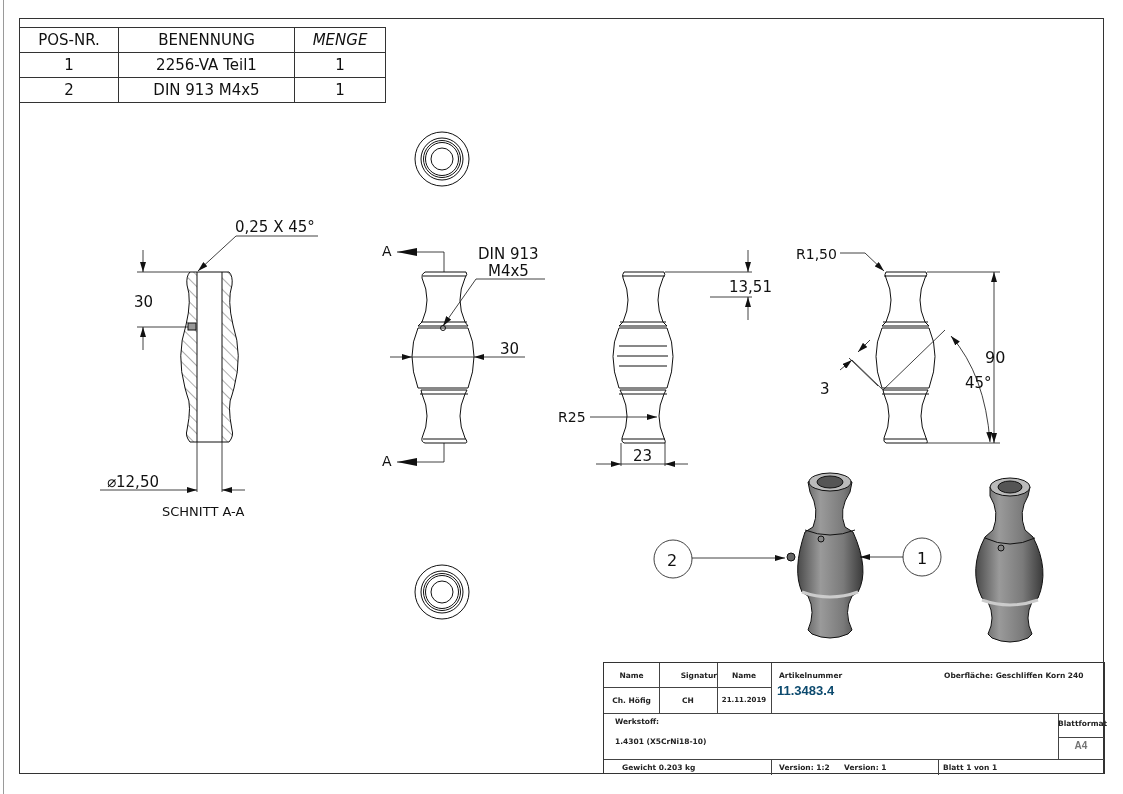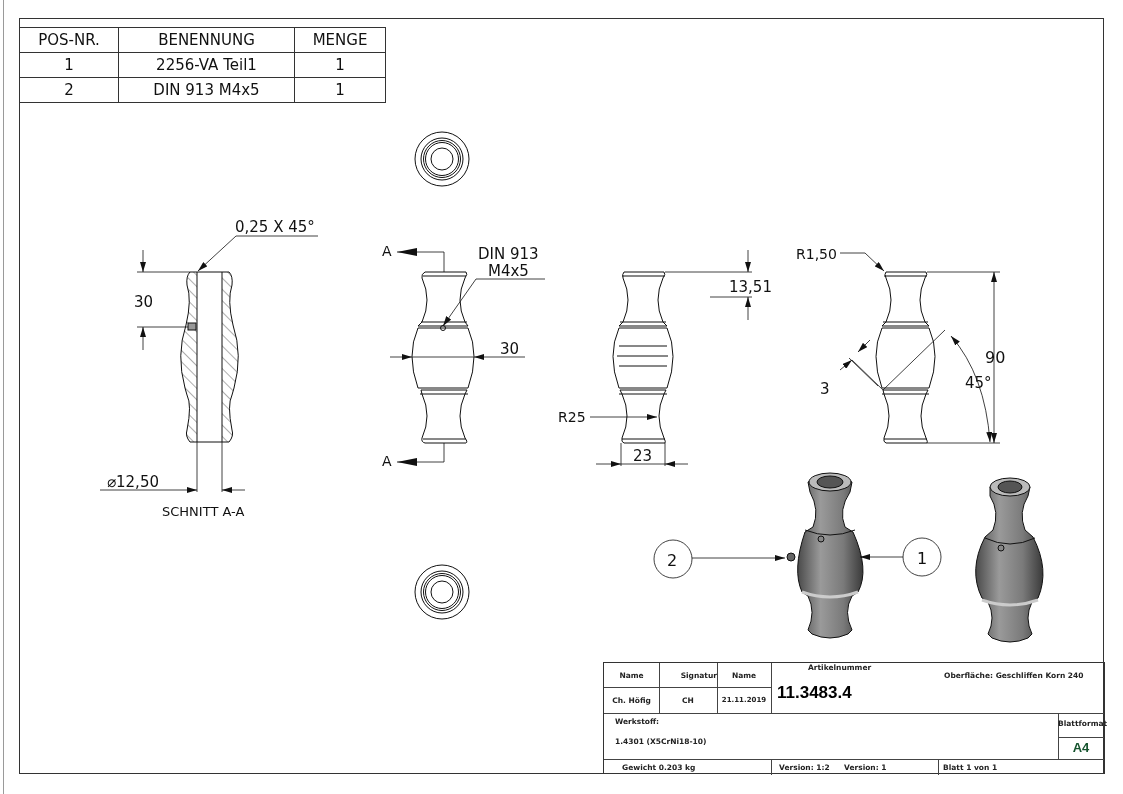--- a/index.html
+++ b/index.html
@@ -2,28 +2,28 @@
 <html><head>
 <meta charset="utf-8">
 <style>
   html, body { margin:0; padding:0; background:#ffffff; }
   body { width:1123px; height:794px; position:relative; overflow:hidden; font-family:"DejaVu Sans", sans-serif; color:#111; }
   .sheet { position:absolute; left:0; top:0; width:1123px; height:794px; }
   .outer-left { position:absolute; left:3px; top:0; width:1px; height:794px; background:#9a9a9a; }
   .frame { position:absolute; left:19px; top:18px; width:1085px; height:756px; border:1.5px solid #333; box-sizing:border-box; }
   .bom { position:absolute; left:19px; top:18px; border-collapse:collapse; font-size:15px;margin-top:9px; }
   .bom td, .bom th { border:1.2px solid #333; text-align:center; font-weight:normal; height:24px; padding:0; }
-  .bom .c1 { width:98px; } .bom .c2 { width:175px; } .bom .c3 { width:90px; }
+  .bom .c1 { width:98px; } .bom .c2 { width:175px; } .bom .c3 { width:90px;font-style:italic; }
   svg text { font-family:"DejaVu Sans", sans-serif; fill:#111; }
   .tb { position:absolute; left:603px; top:662px; width:502px; height:112px; border:1.2px solid #333; box-sizing:border-box; font-size:7.5px; color:#222;font-weight:bold; }
   .tb .cell { position:absolute; box-sizing:border-box; }
   .tb .line-h { position:absolute; height:1px; background:#444; }
   .tb .line-v { position:absolute; width:1px; background:#444; }
-  .artnr { font-size:17px; color:#000000; font-family:"Liberation Sans", sans-serif; }
-  .a4 { font-size:13px; color:#14532d; font-family:"Liberation Sans", sans-serif; }
+  .artnr { font-size:13px; color:#0c4a6e; font-family:"Liberation Sans", sans-serif; }
+  .a4 { font-size:10px; color:#737373; font-family:"Liberation Sans", sans-serif; }
 </style>
 </head>
 <body>
 
 <div class="sheet">
   <div class="outer-left"></div>
   <div class="frame"></div>
 
   <table class="bom">
     <tbody>
@@ -238,21 +238,21 @@
     <div class="line-v" style="left:167px;top:96px;height:16px;"></div>
     <div class="line-v" style="left:334px;top:96px;height:16px;"></div>
 
     <div class="cell" style="left:0;top:8px;width:55px;text-align:center;">Name</div>
     <div class="cell" style="left:55px;top:8px;width:58px;text-align:right;">Signatur</div>
     <div class="cell" style="left:113px;top:8px;width:54px;text-align:center;">Name</div>
     <div class="cell" style="left:0;top:33px;width:55px;text-align:center;">Ch. Höfig</div>
     <div class="cell" style="left:55px;top:33px;width:58px;text-align:center;">CH</div>
     <div class="cell" style="left:113px;top:33px;width:54px;text-align:center;font-size:7px;">21.11.2019</div>
 
-    <div class="cell" style="left:175px;top:0;margin-left:29px;">Artikelnummer</div>
+    <div class="cell" style="left:175px;top:8px;">Artikelnummer</div>
     <div class="cell artnr" style="left:173px;top:20px;">11.3483.4</div>
     <div class="cell" style="left:340px;top:8px;">Oberfläche:  Geschliffen Korn 240</div>
 
     <div class="cell" style="left:11px;top:54px;">Werkstoff:</div>
     <div class="cell" style="left:11px;top:74px;">1.4301 (X5CrNi18-10)</div>
     <div class="cell" style="left:454px;top:56px;width:46px;">Blattformat</div>
     <div class="cell a4" style="left:454px;top:77px;width:46px;text-align:center;">A4</div>
 
     <div class="cell" style="left:18px;top:100px;">Gewicht 0.203 kg</div>
     <div class="cell" style="left:175px;top:100px;">Version: 1:2</div>

